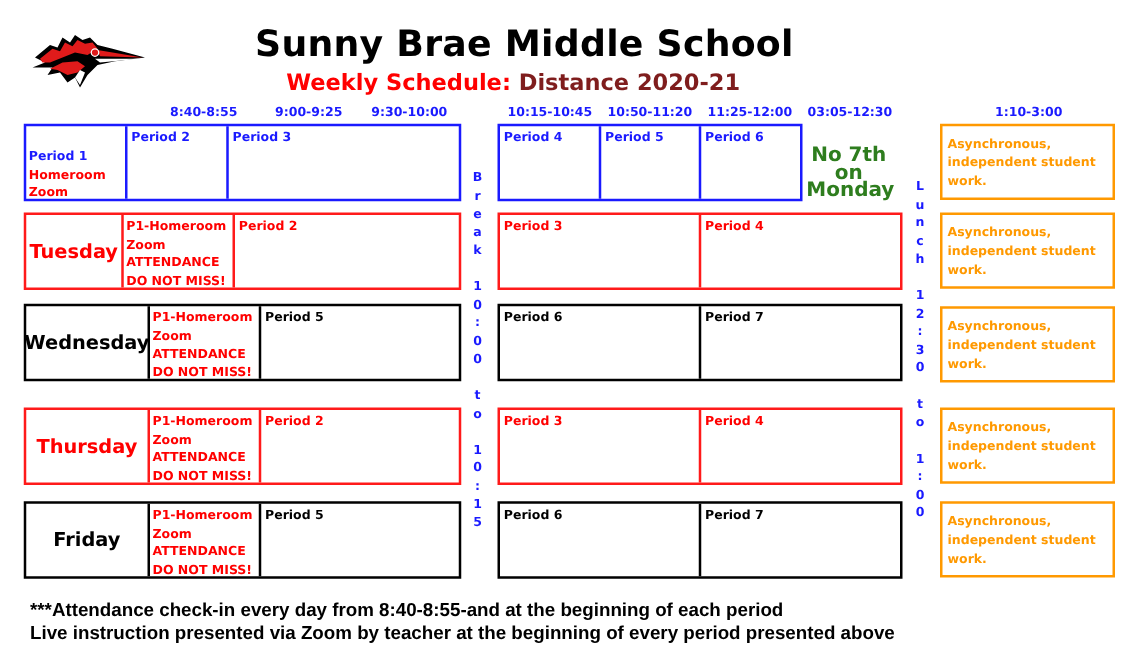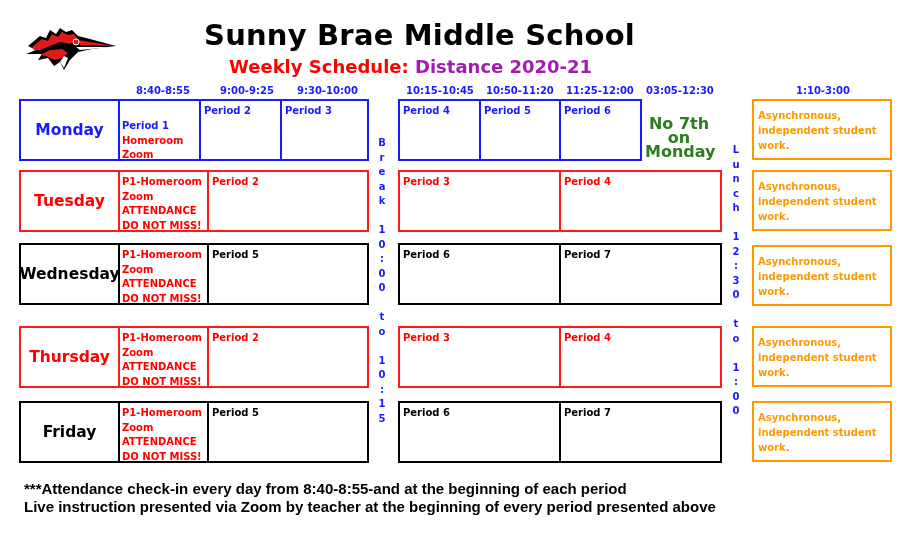--- a/index.html
+++ b/index.html
@@ -8,21 +8,21 @@
 
   .abs { position: absolute; }
 
   .logo { left: 20px; top: 22px; width: 98px; height: 50px; }
 
   .title { left: 0; width: 915px; top: 18px; text-align: center; font-weight: bold; font-size: 29px; color: #000; padding-left: 4px; letter-spacing: 0.2px; }
   .title span { display: inline-block; transform: translateX(-40px); }
 
   .subtitle { top: 56px; left: 229px; font-size: 18px; font-weight: bold; white-space: nowrap; }
   .subtitle .red { color: #ff0000; }
-  .subtitle .green { color: #a21caf; }
+  .subtitle .green { color: #7f1d1d; }
 
   .time { top: 85px; font-size: 10px; font-weight: bold; color: #1a1aff; white-space: nowrap; }
 
   .row { position: absolute; display: flex; border: 2px solid; background: #fff; }
   .cell { border-right: 2px solid; position: relative; height: 100%; }
   .cell:last-child { border-right: none; }
   .day { display: flex; align-items: center; justify-content: center; font-weight: bold; font-size: 15.5px; }
   .plabel { font-size: 10px; font-weight: bold; padding: 4px 0 0 3px; white-space: nowrap; }
   .hr { font-size: 10px; font-weight: bold; color: #ff0000; padding: 3px 0 0 2px; line-height: 14.5px; overflow: hidden; height: 100%; }
   .hr .small { font-size: 8px; }
@@ -70,21 +70,20 @@
 <div class="abs time" style="left:136px">8:40-8:55</div>
 <div class="abs time" style="left:220px">9:00-9:25</div>
 <div class="abs time" style="left:297px">9:30-10:00</div>
 <div class="abs time" style="left:406px">10:15-10:45</div>
 <div class="abs time" style="left:486px">10:50-11:20</div>
 <div class="abs time" style="left:566px">11:25-12:00</div>
 <div class="abs time" style="left:646px">03:05-12:30</div>
 <div class="abs time" style="left:796px">1:10-3:00</div>
 
 <div class="row blue" style="left:19px; top:99px; width:350px; height:62px;">
-  <div class="cell day" style="width:99px;">Monday</div>
   <div class="cell" style="width:81px;">
     <div class="hr" style="padding-top:18px;">
       <div class="lbl-blue">Period 1</div>
       <div>Homeroom Zoom</div>
       <div class="small">ATTENDANCE DO</div>
 
     </div>
   </div>
   <div class="cell" style="width:81px;">
     <div class="plabel">Period 2</div>
@@ -101,21 +100,21 @@
     <div class="plabel">Period 5</div>
   </div>
   <div class="cell" style="flex:1;">
     <div class="plabel">Period 6</div>
   </div>
 </div>
 <div class="abs nomon">No 7th on Monday</div>
 <div class="async" style="top:99px;">Asynchronous, independent student work.</div>
 
 <div class="row red" style="left:19px; top:170px; width:350px; height:62px;">
-  <div class="cell day" style="width:99px;">Tuesday</div>
+  <div class="cell day" style="width:78px;">Tuesday</div>
   <div class="cell" style="width:89px;">
     <div class="hr">
       <div>P1-Homeroom</div>
       <div>Zoom</div>
       <div>ATTENDANCE</div>
       <div>DO NOT MISS!</div>
     </div>
   </div>
   <div class="cell" style="flex:1;">
     <div class="plabel">Period 2</div>

